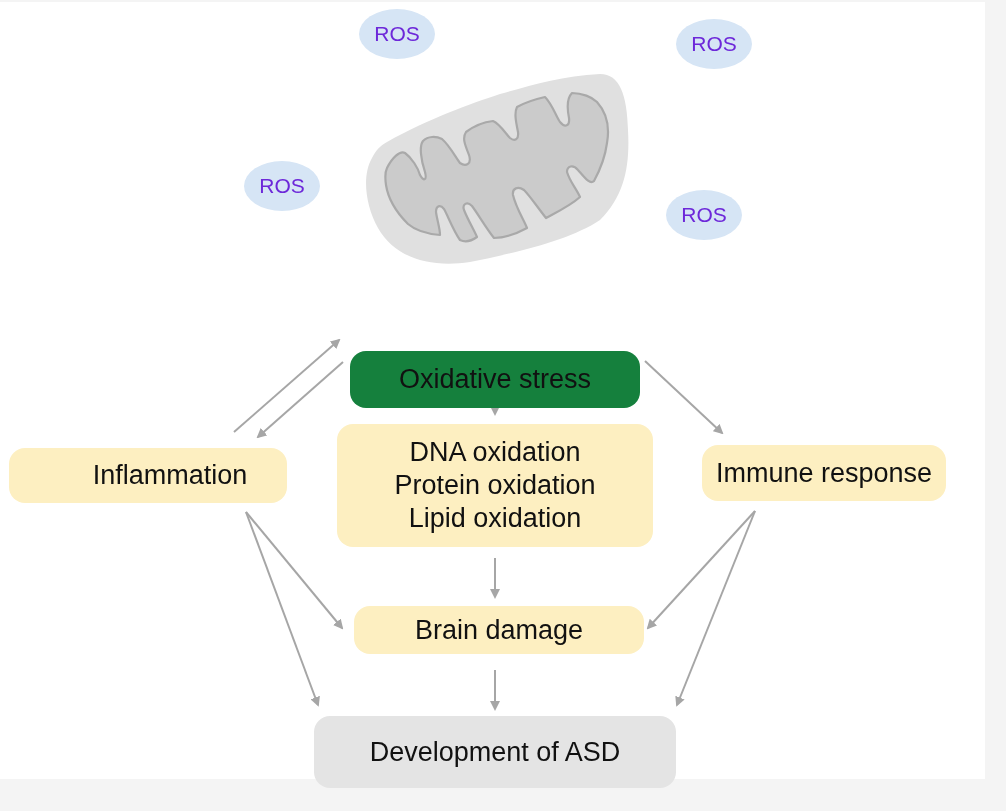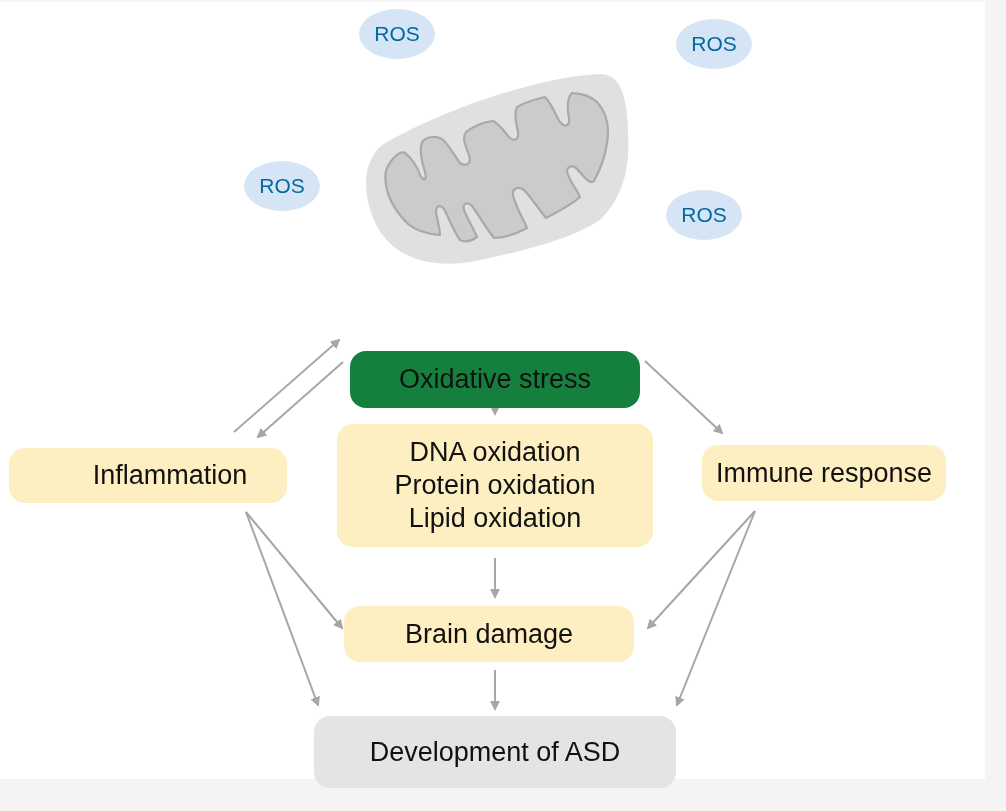--- a/index.html
+++ b/index.html
@@ -30,21 +30,21 @@
   }
   .blue { background: #15803d; margin-top: 44px; }
   .yellow { background: #fdefc1; }
   .grey { background: #e4e4e4; }
   .ros {
     position: absolute;
     width: 76px; height: 50px;
     border-radius: 50%;
     background: #d6e5f5;
     display: flex; align-items: center; justify-content: center;
-    font-size: 21px; color: #0369a1;
+    font-size: 21px; color: #6d28d9;
   }
   .multi { flex-direction: column; }
   .multi span { display: block; }
 </style>
 </head>
 <body>
 
 <div id="canvas"></div>
 
 <svg id="diagram" viewBox="0 0 1006 811">
@@ -83,15 +83,15 @@
 <div class="box yellow" style="left:9px; top:448px; width:278px; height:55px;padding-left:44px;">Inflammation</div>
 
 <div class="box yellow" style="left:702px; top:445px; width:244px; height:56px;">Immune response</div>
 
 <div class="box yellow multi" style="left:337px; top:424px; width:316px; height:123px;">
   <span>DNA oxidation</span>
   <span>Protein oxidation</span>
   <span>Lipid oxidation</span>
 </div>
 
-<div class="box yellow" style="left:344px; top:606px; width:290px; height:56px;">Brain damage</div>
+<div class="box yellow" style="left:354px; top:606px; width:290px; height:48px;">Brain damage</div>
 
 <div class="box grey" style="left:314px; top:716px; width:362px; height:72px;">Development of ASD</div>
 
 </body></html>

